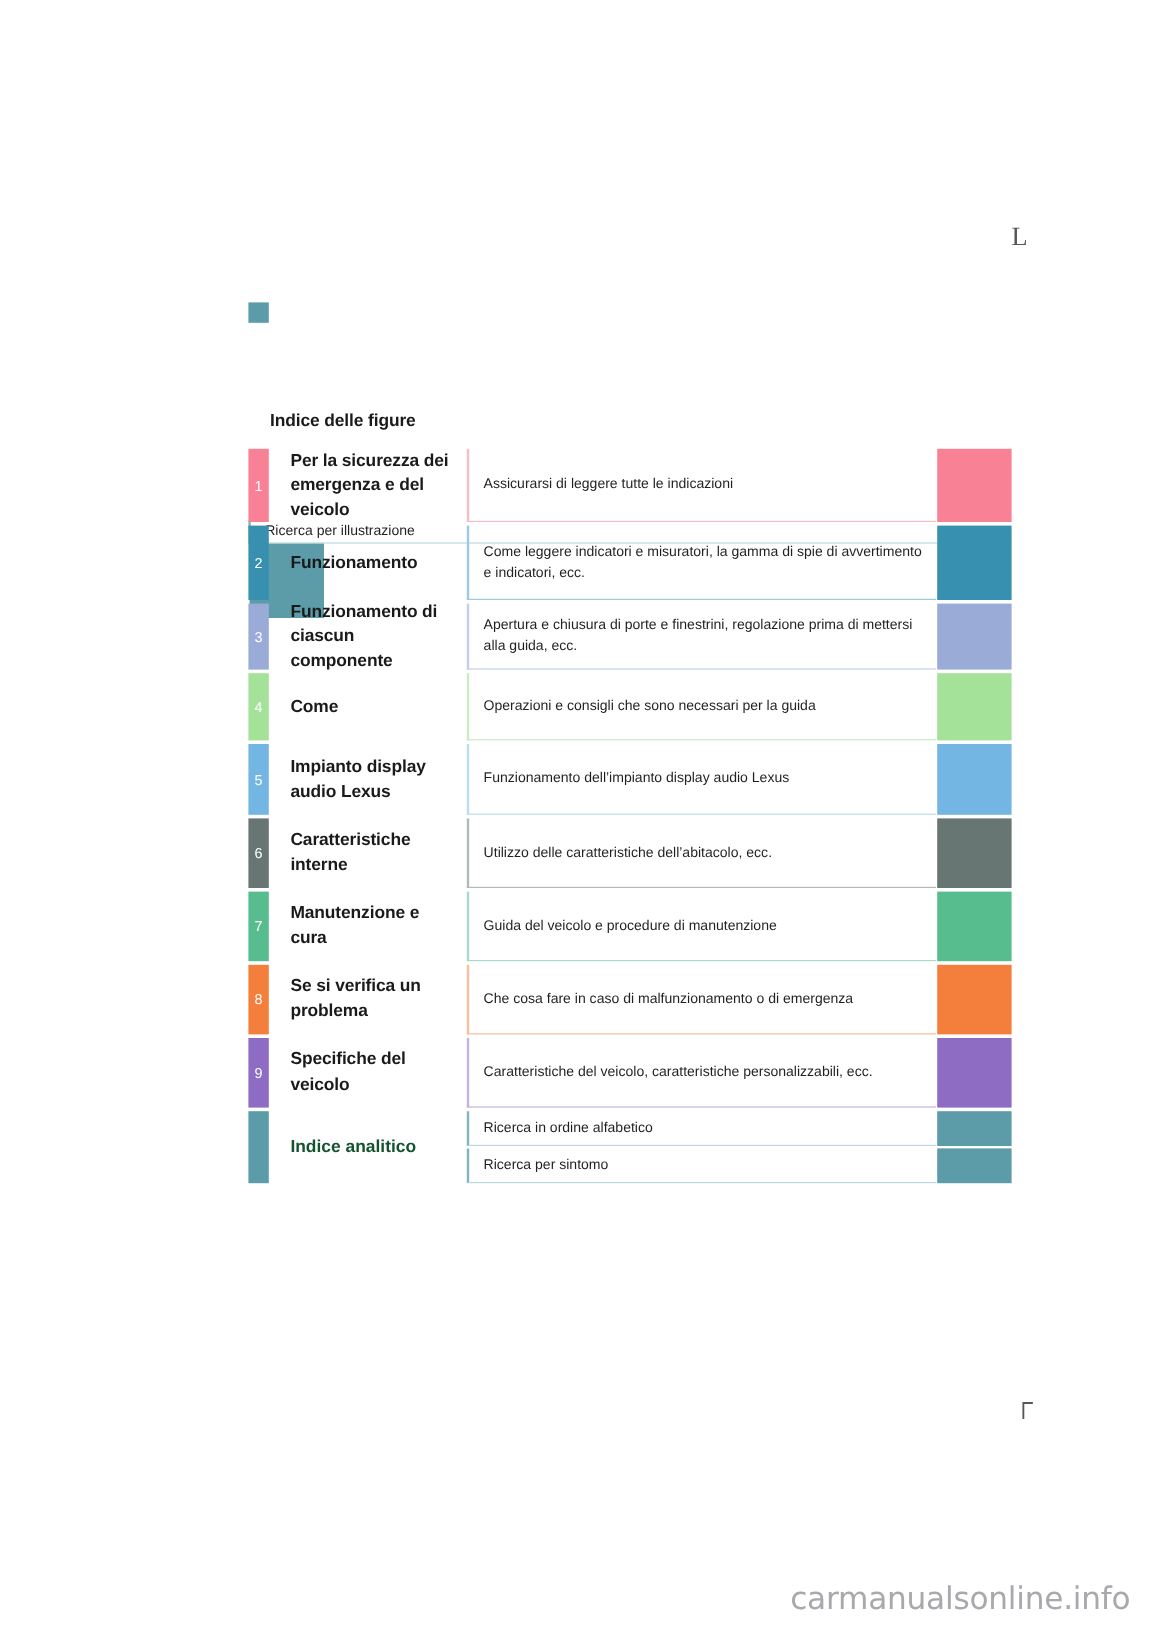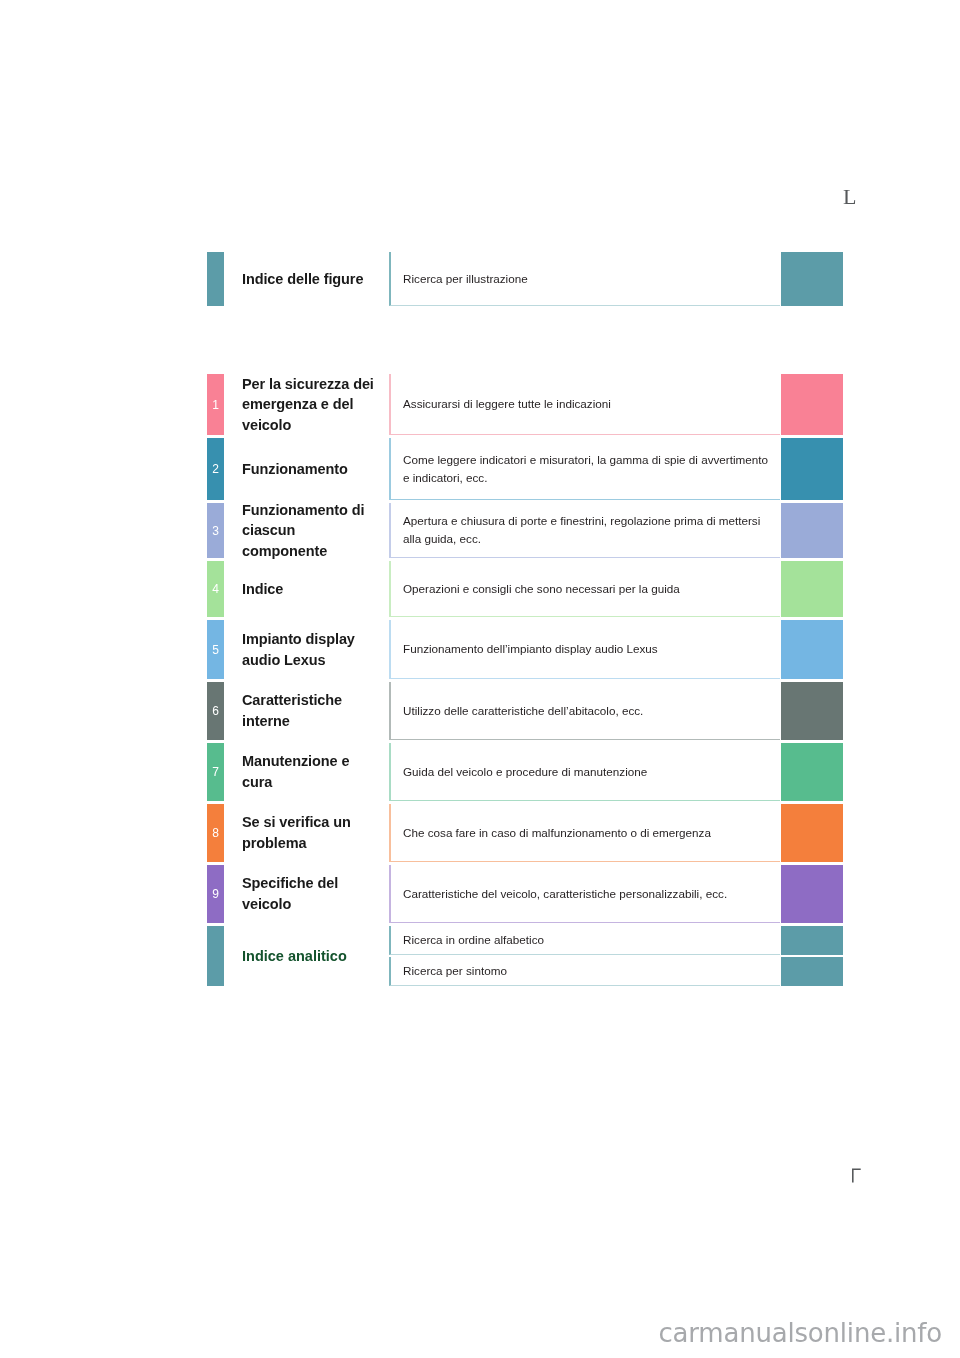--- a/index.html
+++ b/index.html
@@ -103,21 +103,21 @@
   }
 
   
   .swatch {
     flex: 0 0 62px;
     width: 62px;
     margin-left: 1px;
   }
 
   
-  .h-figure { height: 54px; }
+  .h-figure { height: 54px; flex-direction: column; }
   .h-1 { height: 61px; }
   .h-2 { height: 62px; }
   .h-3 { height: 55px; }
   .h-4 { height: 56px; }
   .h-5 { height: 59px; }
   .h-6 { height: 58px; }
   .h-7 { height: 58px; }
   .h-8 { height: 58px; }
   .h-9 { height: 58px; }
   .h-idx { height: 60px; }
@@ -191,21 +191,21 @@
     </div>
     <div class="title-cell">Funzionamento di ciascun componente</div>
     <div class="desc-cell" style="border-left-color:#c4cde9; border-bottom-color:#c4cde9">Apertura e chiusura di porte e finestrini, regolazione prima di mettersi alla guida, ecc.</div>
     <div class="swatch" style="background:#9aabd8"></div>
   </div>
 
   <div class="row h-4">
     <div class="tab" style="background:#a4e29a">
       <span class="tab-num">4</span>
     </div>
-    <div class="title-cell">Indice</div>
+    <div class="title-cell">Come</div>
     <div class="desc-cell" style="border-left-color:#c9edc2; border-bottom-color:#c9edc2">Operazioni e consigli che sono necessari per la guida</div>
     <div class="swatch" style="background:#a4e29a"></div>
   </div>
 
   <div class="row h-5">
     <div class="tab" style="background:#74b6e3">
       <span class="tab-num">5</span>
     </div>
     <div class="title-cell">Impianto display audio Lexus</div>
     <div class="desc-cell" style="border-left-color:#bcdcf1; border-bottom-color:#bcdcf1">Funzionamento dell’impianto display audio Lexus</div>

